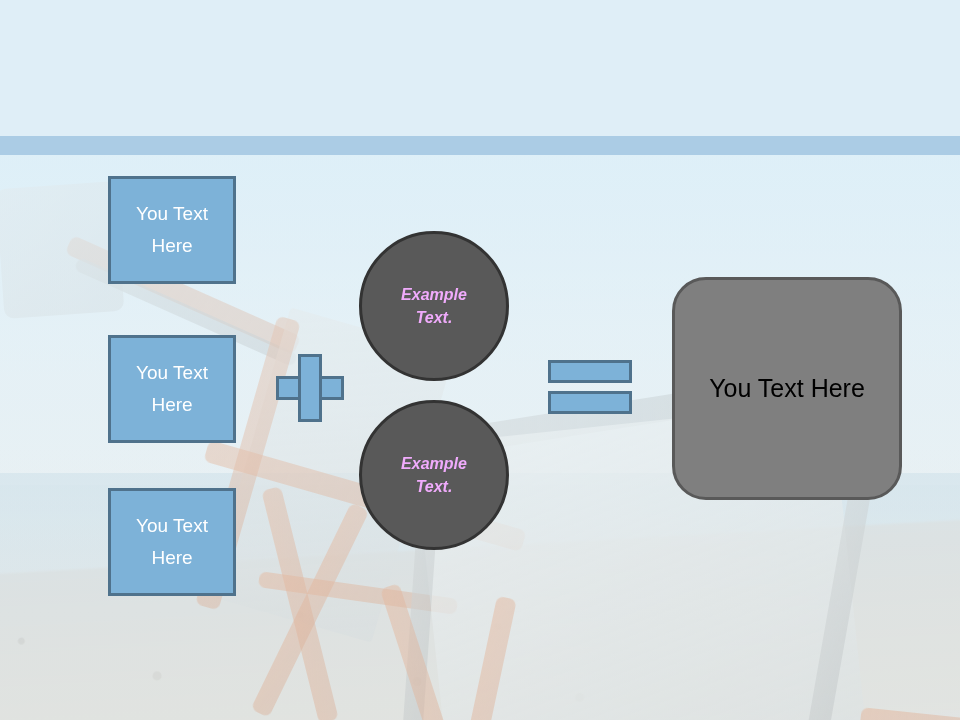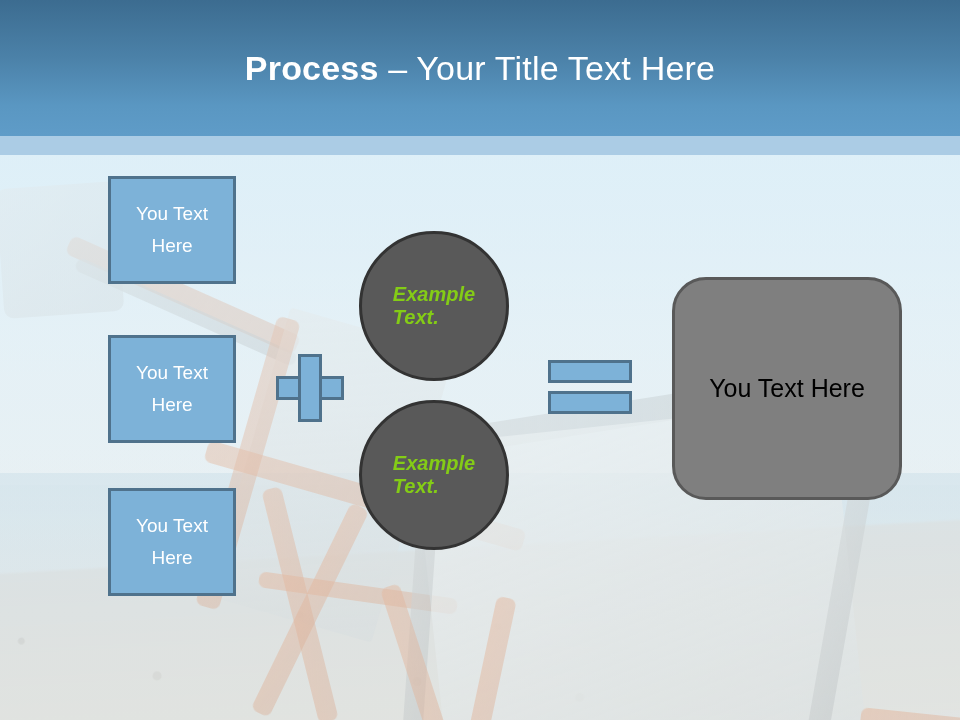--- a/index.html
+++ b/index.html
@@ -208,26 +208,26 @@
   .eq-bot { top: 31px; }
 
   
   .circle {
     position: absolute;
     width: 150px; height: 150px;
     border-radius: 50%;
     background: #595959;
     border: 3px solid #333333;
     box-sizing: border-box;
-    color: #84cc16;
-    font-size: 20px;
+    color: #f0abfc;
+    font-size: 16px;
     font-weight: bold;
     font-style: italic;
     line-height: 23px;
-    text-align: left;
+    text-align: center;
     display: flex;
     align-items: center;
     justify-content: center;
   }
   .circle-1 { left: 359px; top: 231px; }
   .circle-2 { left: 359px; top: 400px; }
 
   
   .result {
     position: absolute;
@@ -271,25 +271,20 @@
     <div class="greywood c2-railR"></div>
     <div class="greywood c2-railL"></div>
     <div class="wood c2-legA"></div>
     <div class="wood c2-legB"></div>
     <div class="c2-cush"></div>
     <div class="wood c2-arm"></div>
 
     <div class="photo-veil"></div>
   </div>
 
-  <div class="header">
-    <div class="header-title">
-      <span class="strong">Process</span><span class="light"> – Your Title Text Here</span>
-    </div>
-  </div>
   <div class="header-band"></div>
 
   <div class="text-box box-1">
     <span>You Text Here</span>
   </div>
   <div class="text-box box-2">
     <span>You Text Here</span>
   </div>
   <div class="text-box box-3">
     <span>You Text Here</span>

